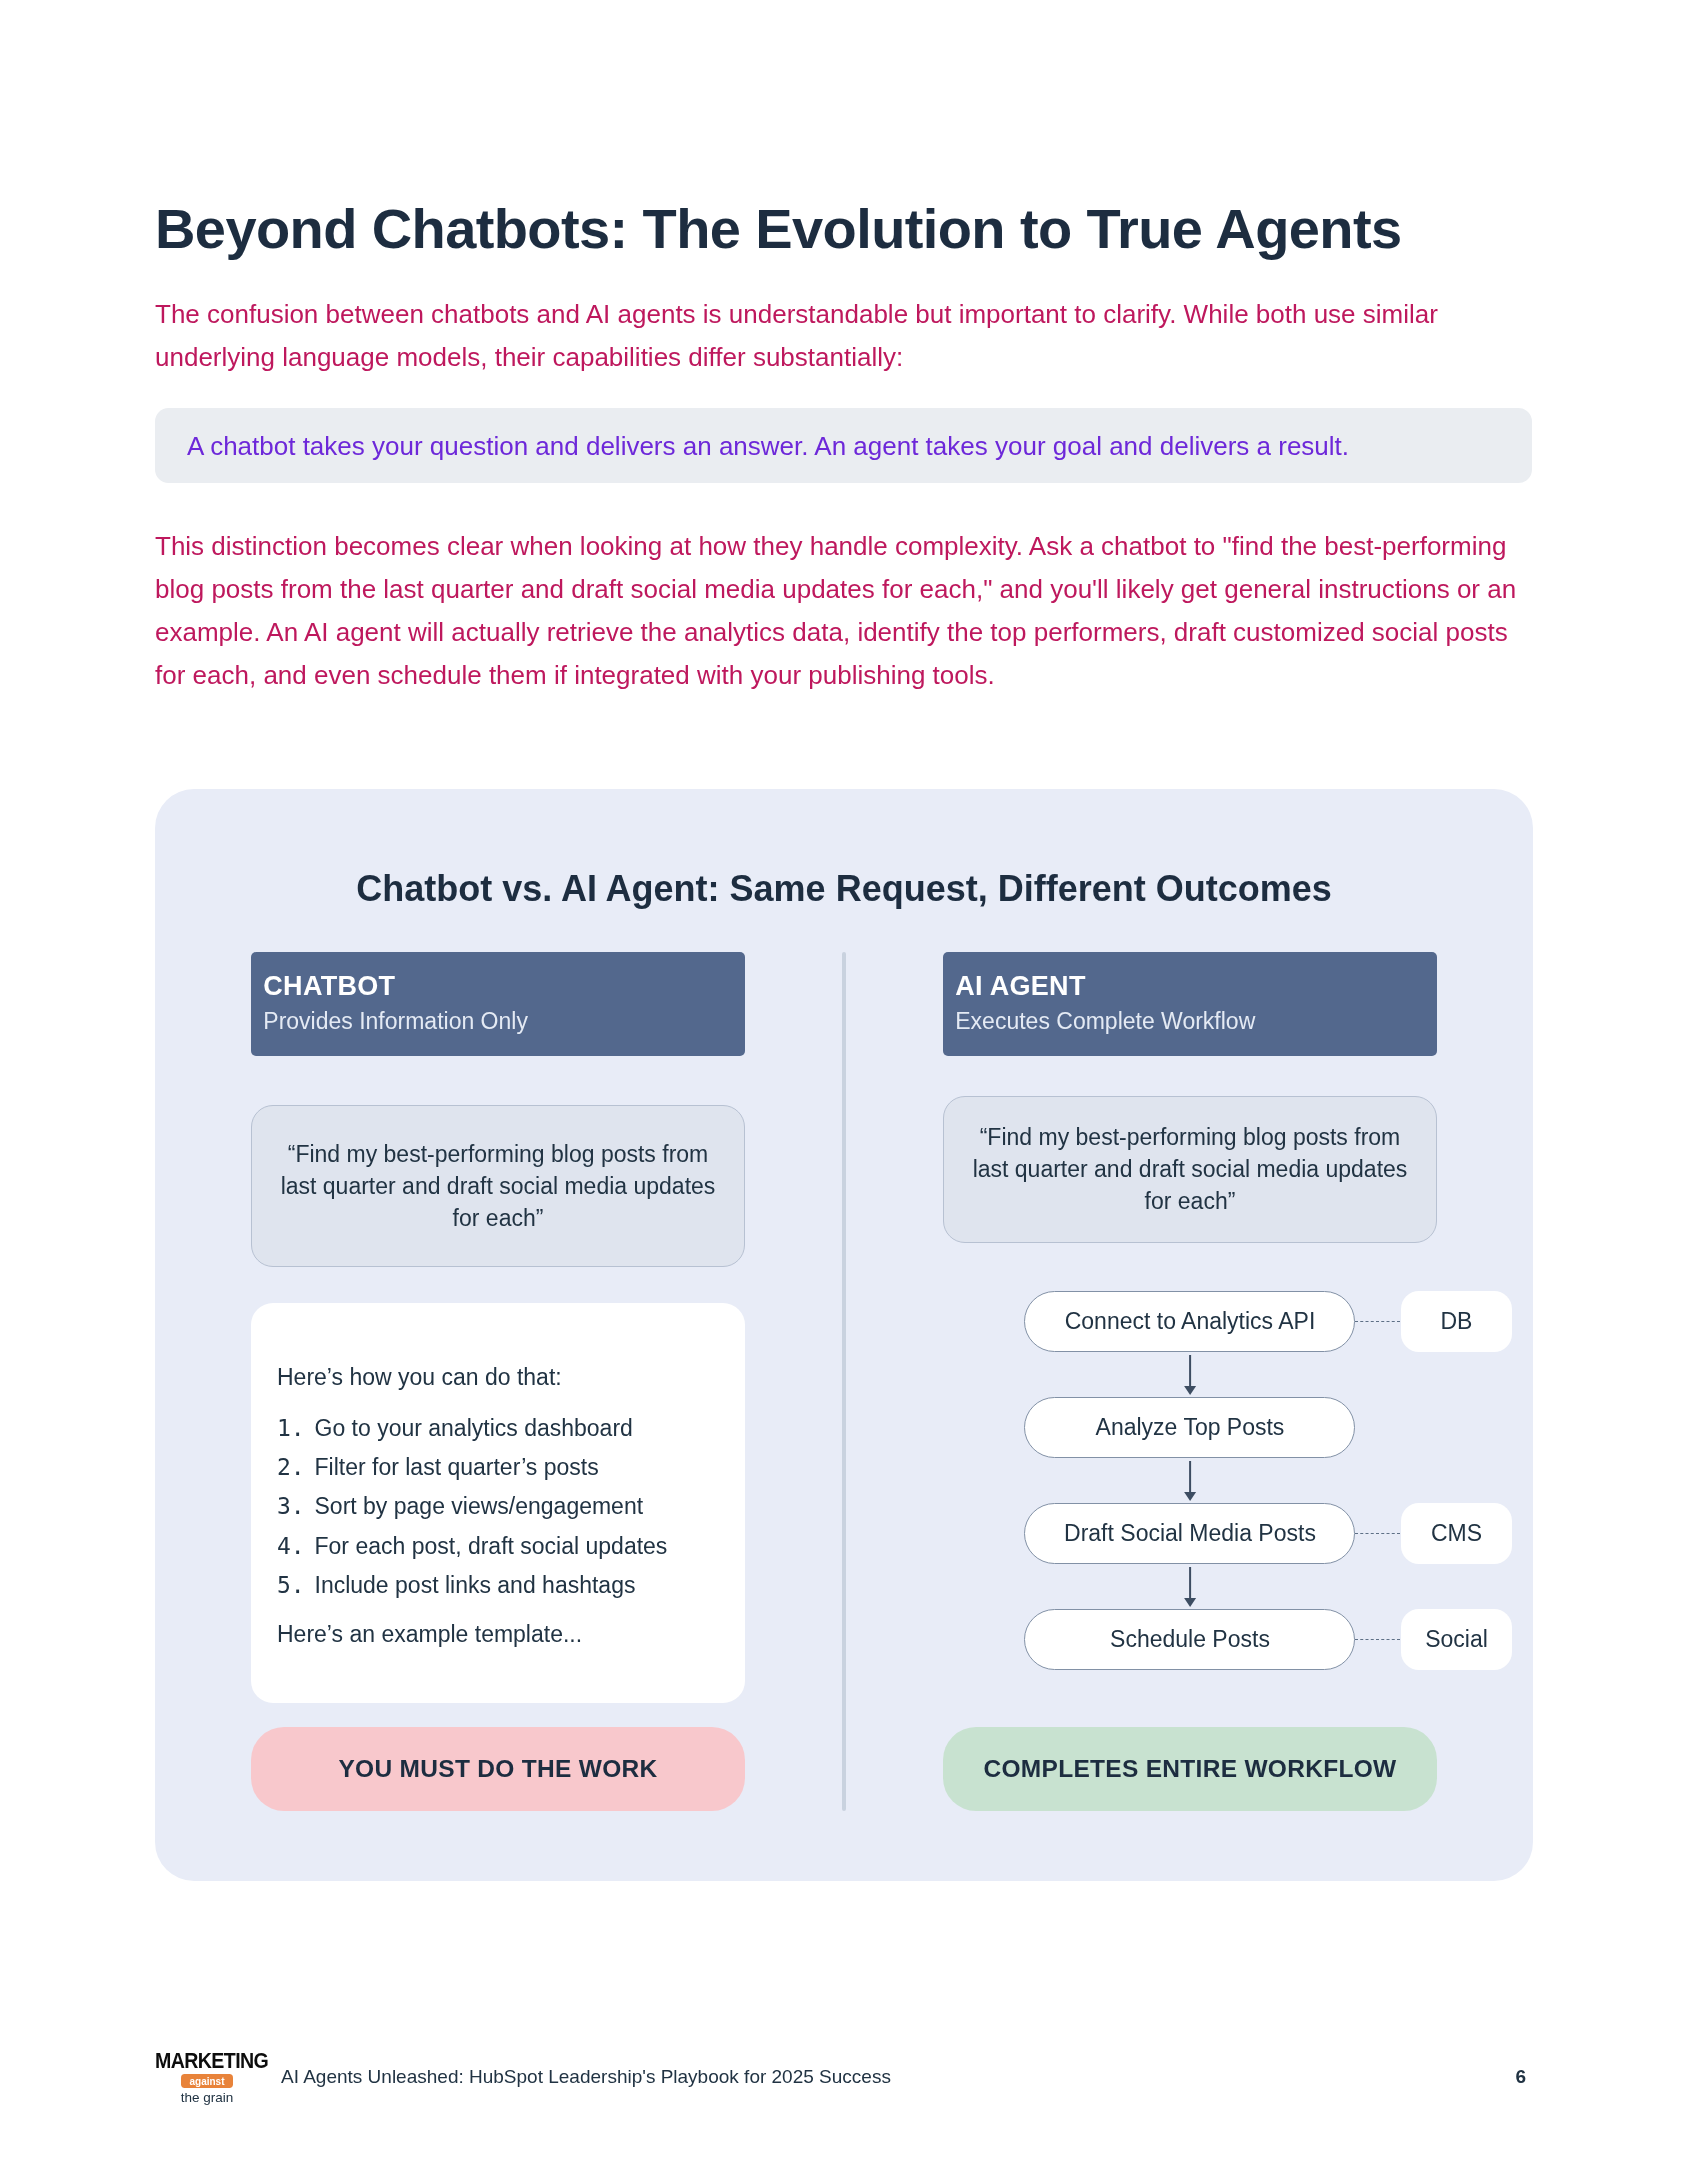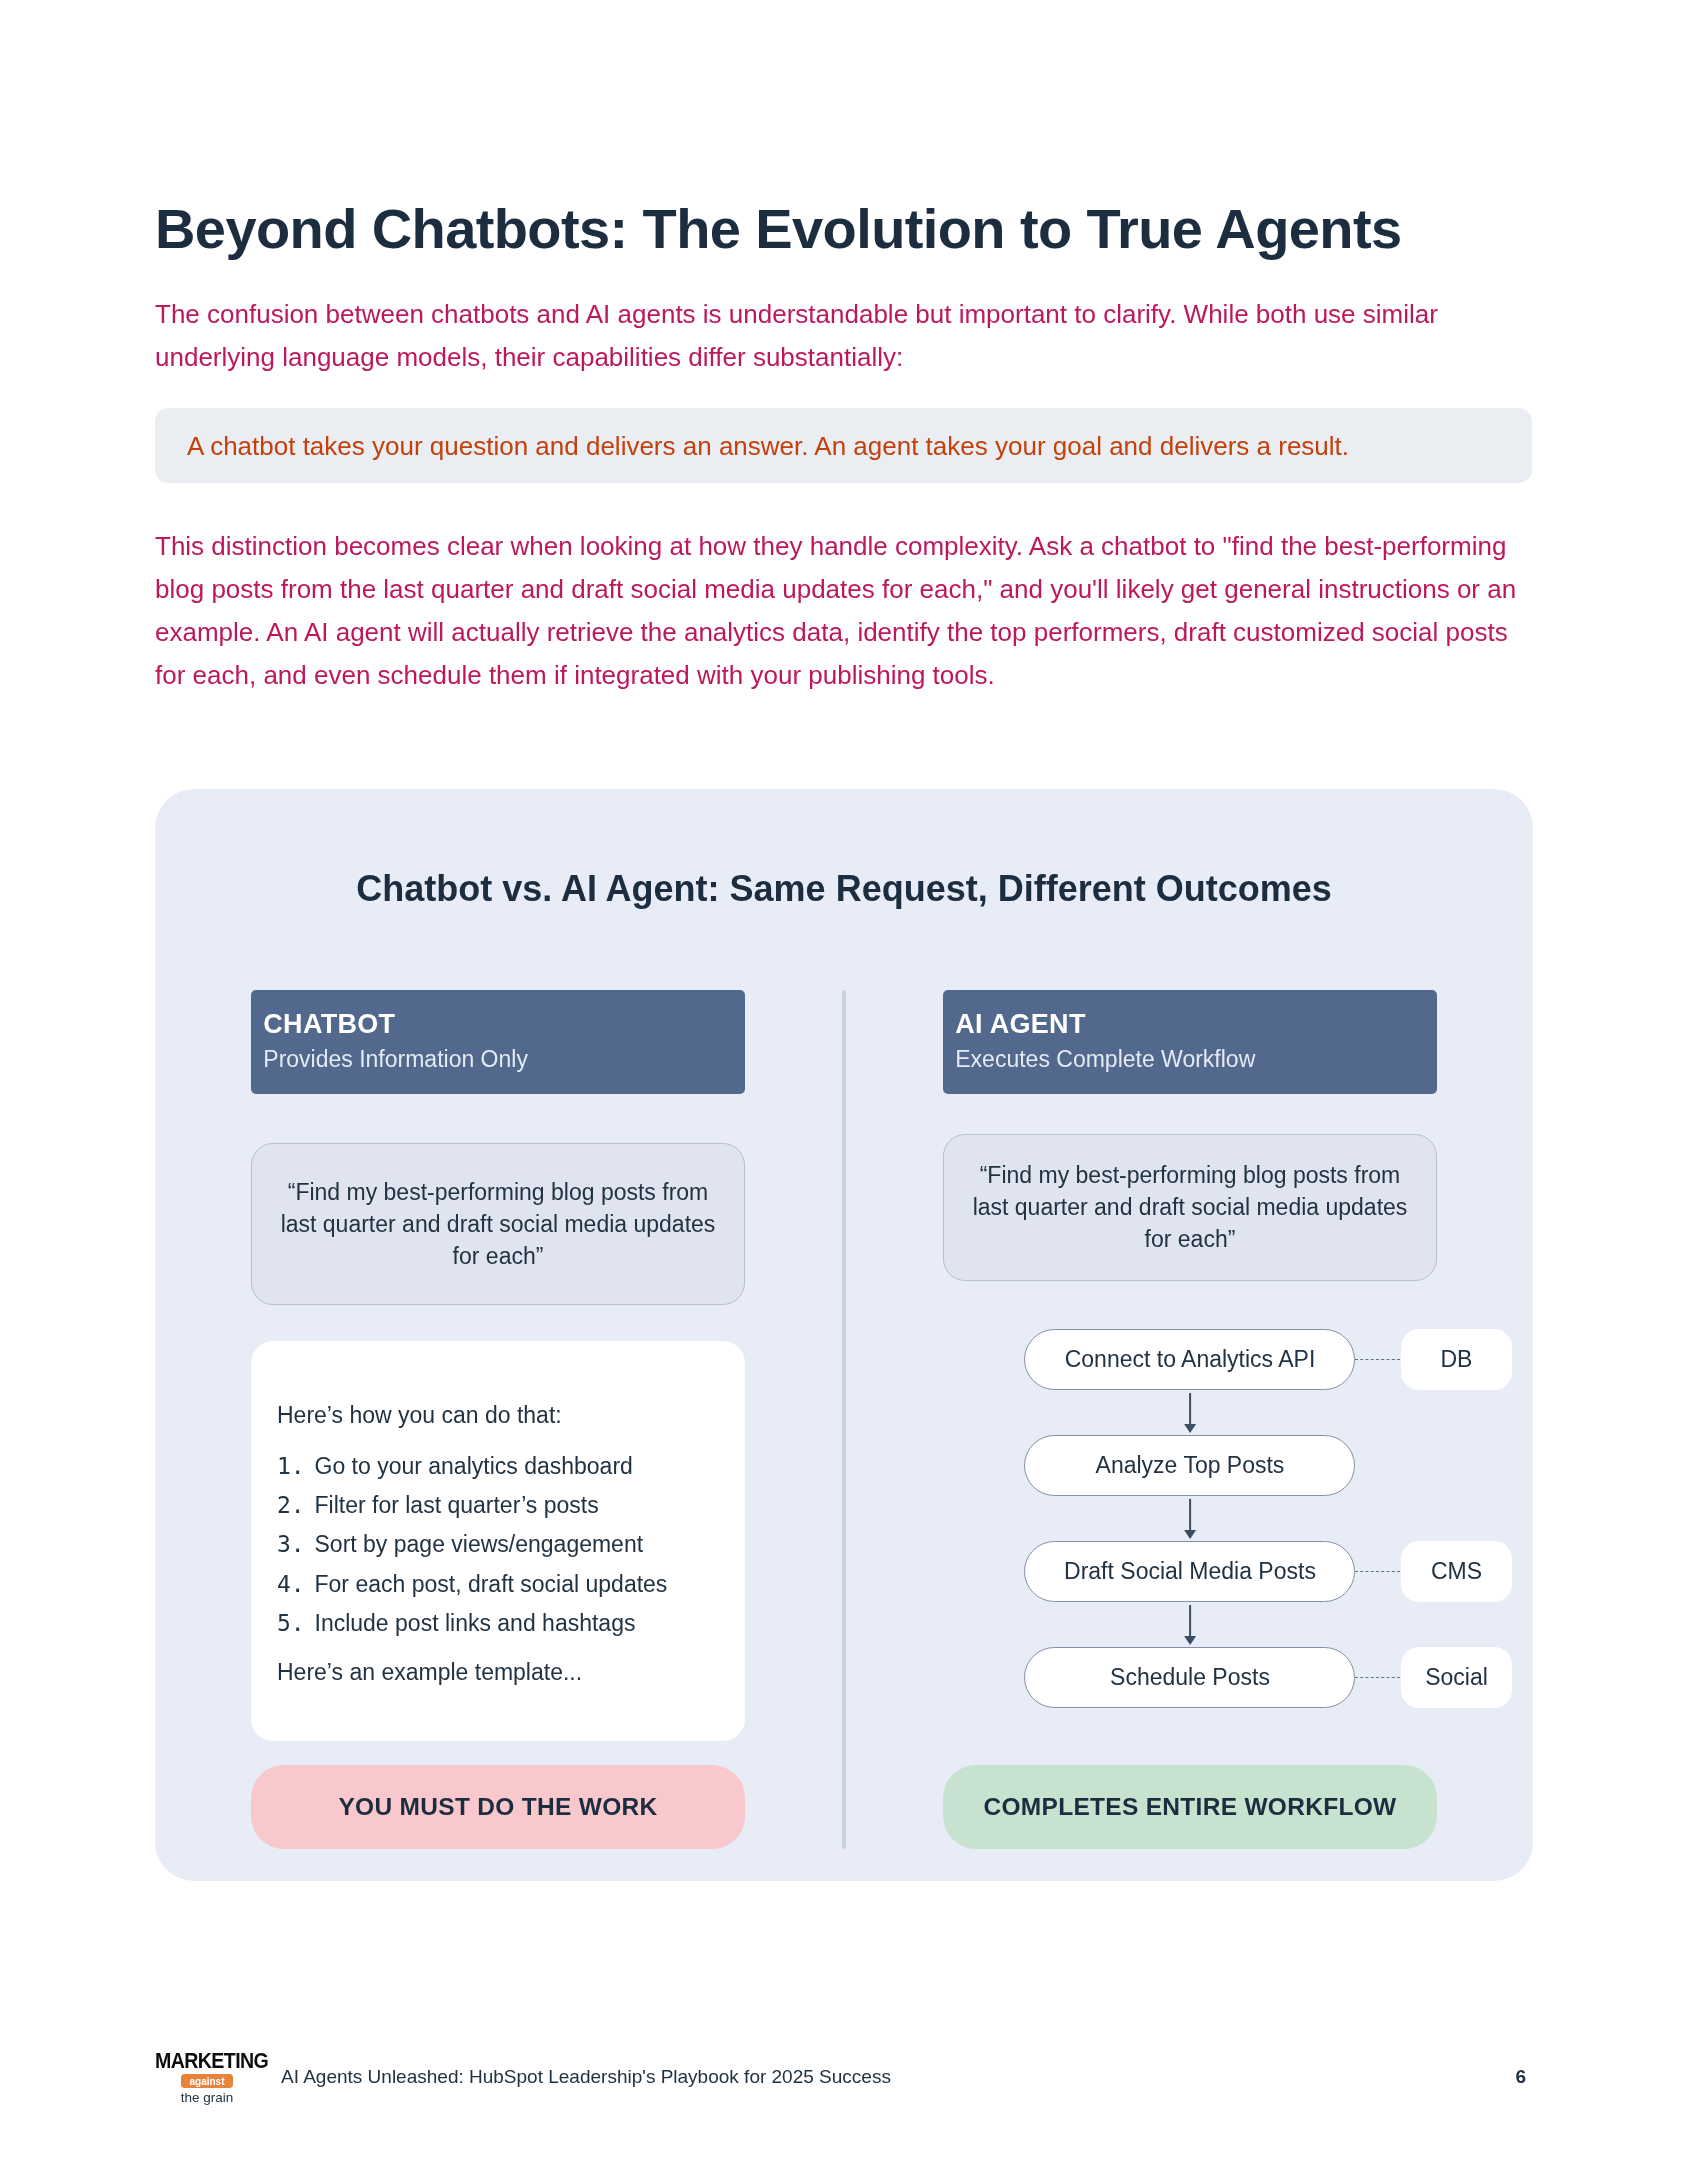--- a/index.html
+++ b/index.html
@@ -3,26 +3,26 @@
 <meta charset="utf-8">
 <style>
   * { margin:0; padding:0; box-sizing:border-box; }
   html,body { width:1687px; height:2183px; background:#ffffff; font-family:"Liberation Sans", sans-serif; color:#213343; }
   .page { position:relative; width:1687px; height:2183px; overflow:hidden; }
   .content { padding:196px 155px 0 155px; }
 
   h1.title { font-size:56px; font-weight:bold; letter-spacing:-0.6px; color:#1d2d40; margin-bottom:32px; }
   p.body-text { font-size:26px; line-height:43px; color:#be185d; }
   .intro { margin-bottom:29.4px; }
-  .callout { background:#eaedf1; border-radius:13.5px; padding:18.4px 32px; font-size:26px; line-height:38px; color:#c2410c; margin-bottom:42px; }
+  .callout { background:#eaedf1; border-radius:13.5px; padding:18.4px 32px; font-size:26px; line-height:38px; color:#6d28d9; margin-bottom:42px; }
   .body2 { margin-bottom:92px; }
 
   
   .panel { background:#e8ecf7; border-radius:39px; width:1378px; height:1092px; padding:79px 96px 67px 96px; }
-  .panel-title { text-align:center; font-size:36px; font-weight:bold; color:#1d2d40; margin-bottom:80px; }
+  .panel-title { text-align:center; font-size:36px; font-weight:bold; color:#1d2d40; margin-bottom:42px; }
 
   .columns { display:flex; justify-content:space-between; }
   .col { width:494px; height:859px; display:flex; flex-direction:column; }
   .divider { width:4.3px; background:#c9d2df; border-radius:2.5px; }
 
   .col-header { background:#53688d; border-radius:5px; padding:18.4px 12.3px 21px 12.3px; text-align:left; color:#ffffff; }
   .col-header .hdr-title { font-size:27px; font-weight:bold; letter-spacing:0.3px; }
   .col-header .hdr-sub { font-size:23px; color:#e4eaf4; margin-top:6.1px; }
 
   .quote-box { background:#dfe4ee; border:1.2px solid #b7c1d2; border-radius:22px; text-align:center; font-size:23px; line-height:32px; color:#213343; }

